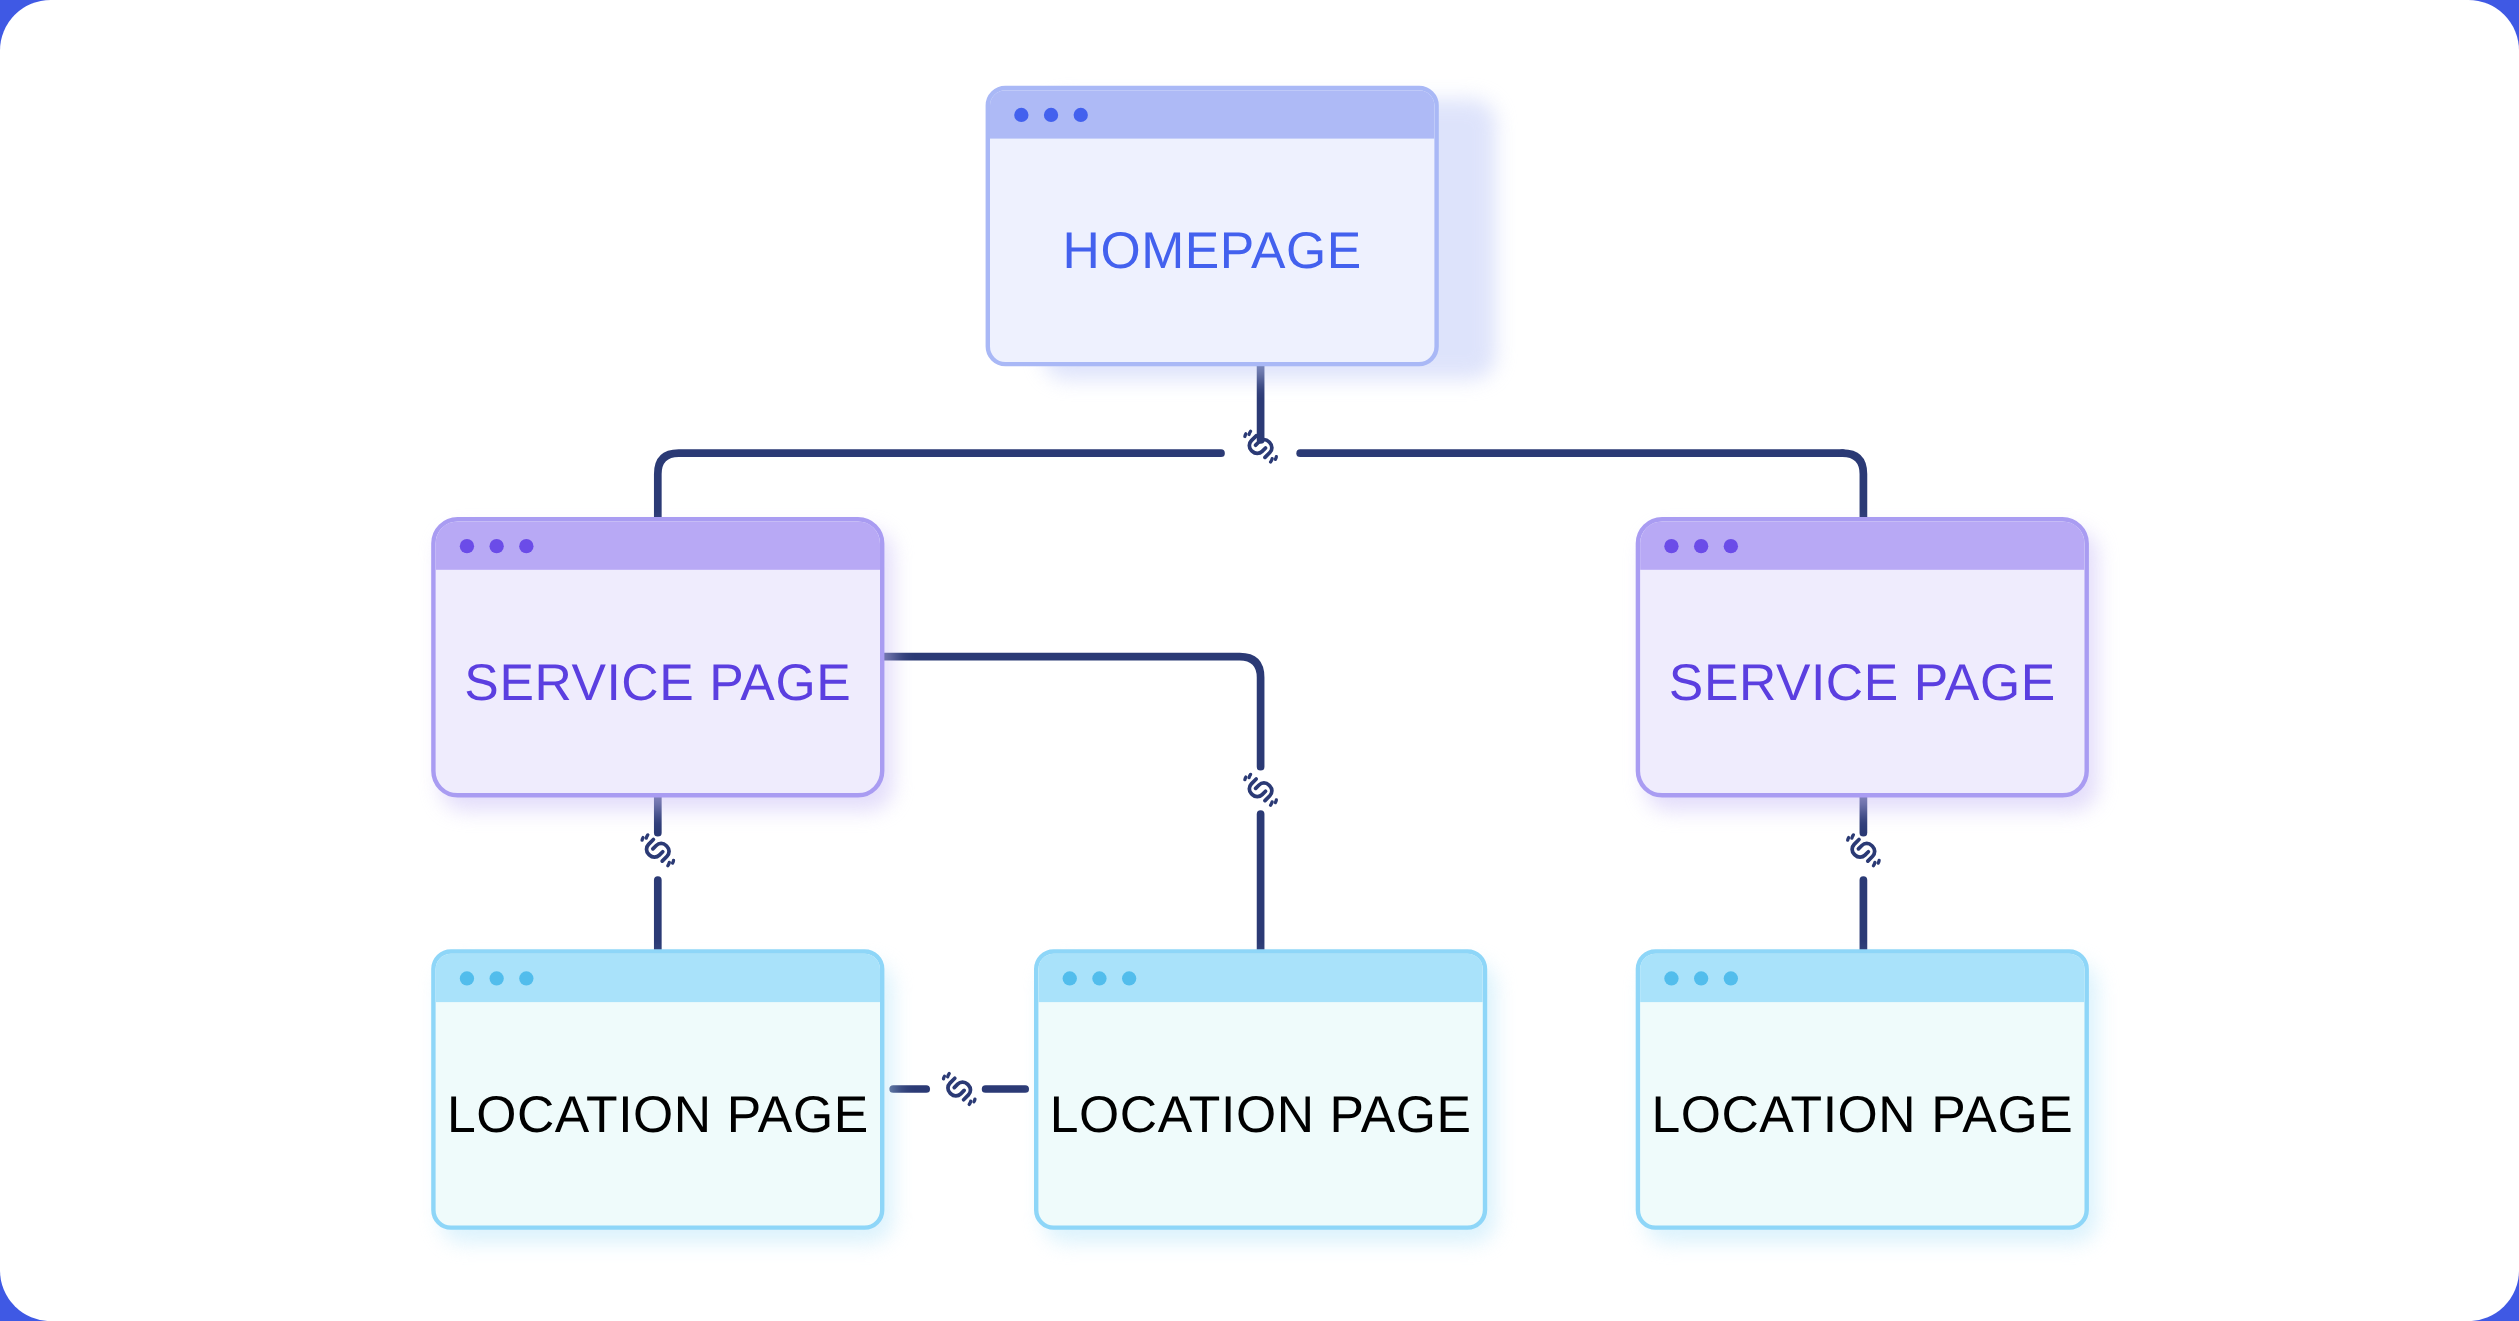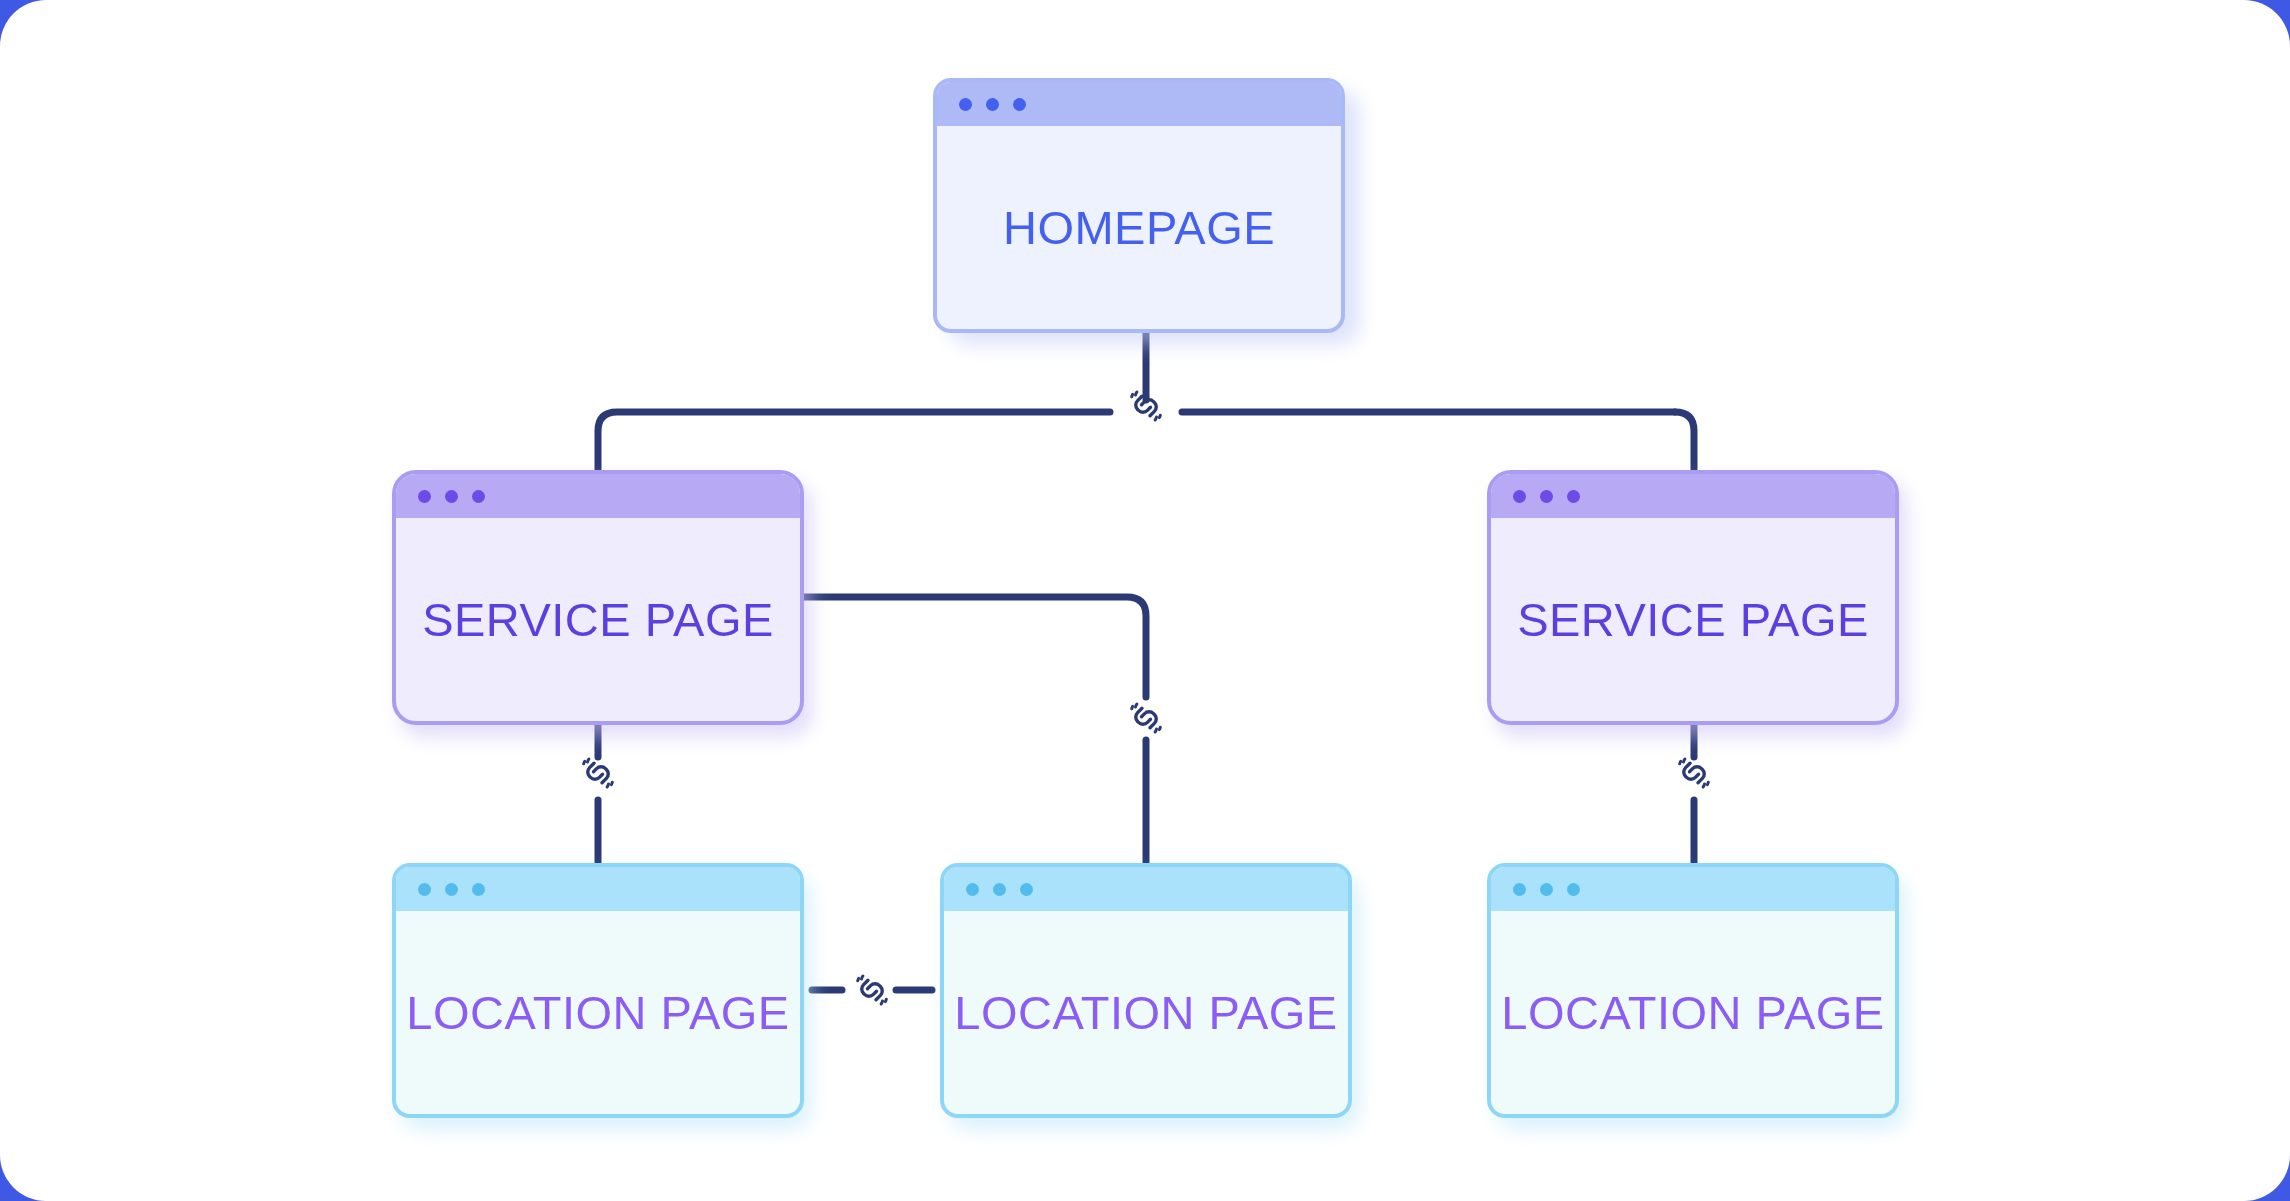--- a/index.html
+++ b/index.html
@@ -88,21 +88,21 @@
   .t-service             { border-color: #a99cf2; background: #efecfd; border-radius: 24px; }
   .t-service .titlebar   { background: #b8a9f5; }
   .t-service .dot        { background: #6b4ce8; }
   .t-service .card-label { color: #5b3fe0; }
   .sh-service            { background: #cdc2f7; }
 
   
   .t-location             { border-color: #8ed6f8; background: #effbfb; }
   .t-location .titlebar   { background: #a9e2fa; }
   .t-location .dot        { background: #52bdec; }
-  .t-location .card-label { color: #8b5cf6; }
+  .t-location .card-label { color: #000000; }
   .sh-location            { background: #bfe8fa; }
 
   .link-icon {
     position: absolute;
     width: 46px;
     height: 46px;
   }
   .link-icon svg { display: block; width: 46px; height: 46px; }
 </style>
 </head>
@@ -127,21 +127,21 @@
 
       <path d="M1694,725 L1694,757"></path>
       <path d="M1694,800 L1694,863"></path>
 
       <path d="M812,990 L842,990"></path>
       <path d="M896,990 L932,990"></path>
     </g>
   </svg>
 
   <div class="card-shadow sh-home" style="left:948px;top:90px;width:412px;height:255px;"></div>
-  <div class="card t-home" style="left:933px;top:78px;width:412px;height:255px;">
+  <div class="card t-home" style="left:896px;top:78px;width:412px;height:255px;">
     <div class="titlebar">
       <span class="dot"></span>
       <span class="dot"></span>
       <span class="dot"></span>
     </div>
     <div class="card-body">
       <span class="card-label">HOMEPAGE</span>
     </div>
   </div>
 

